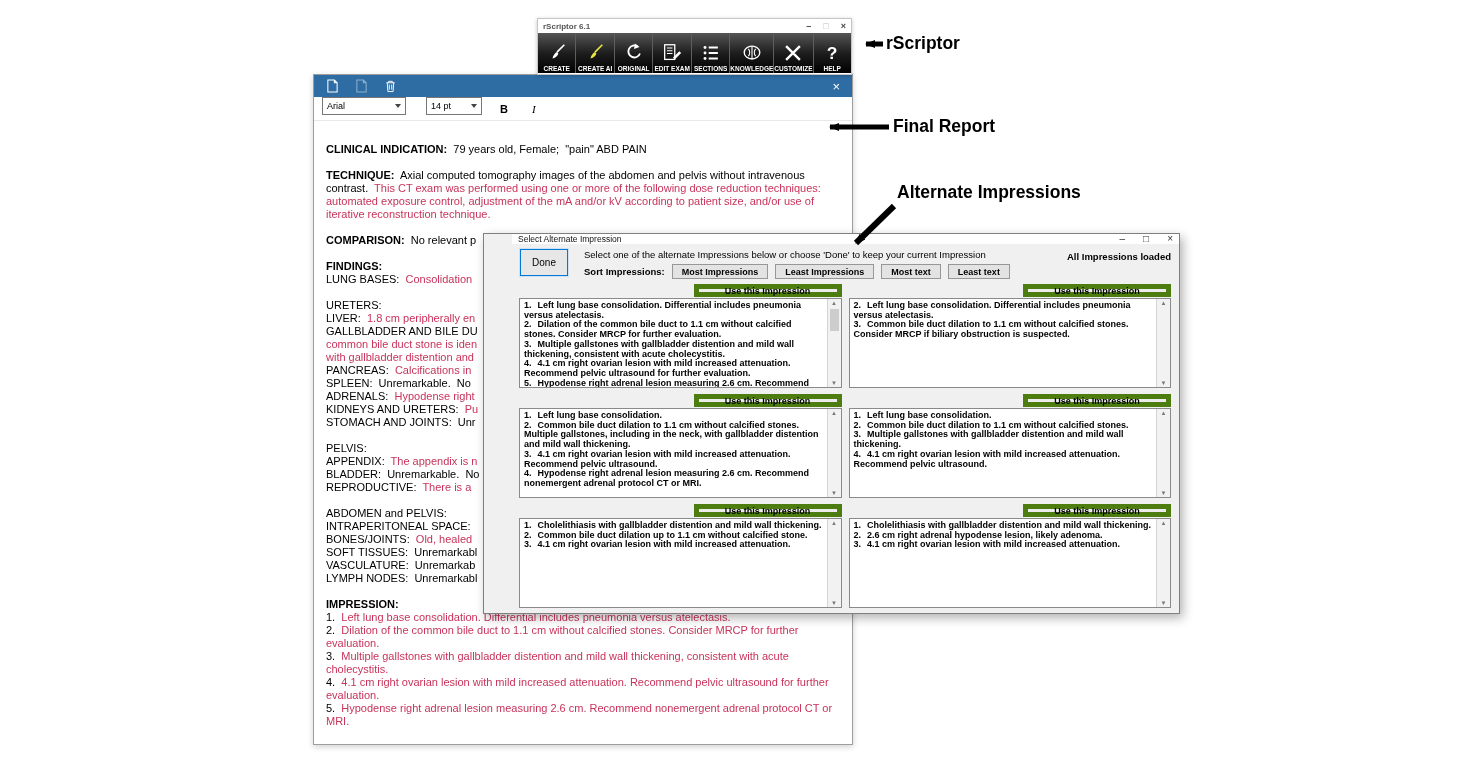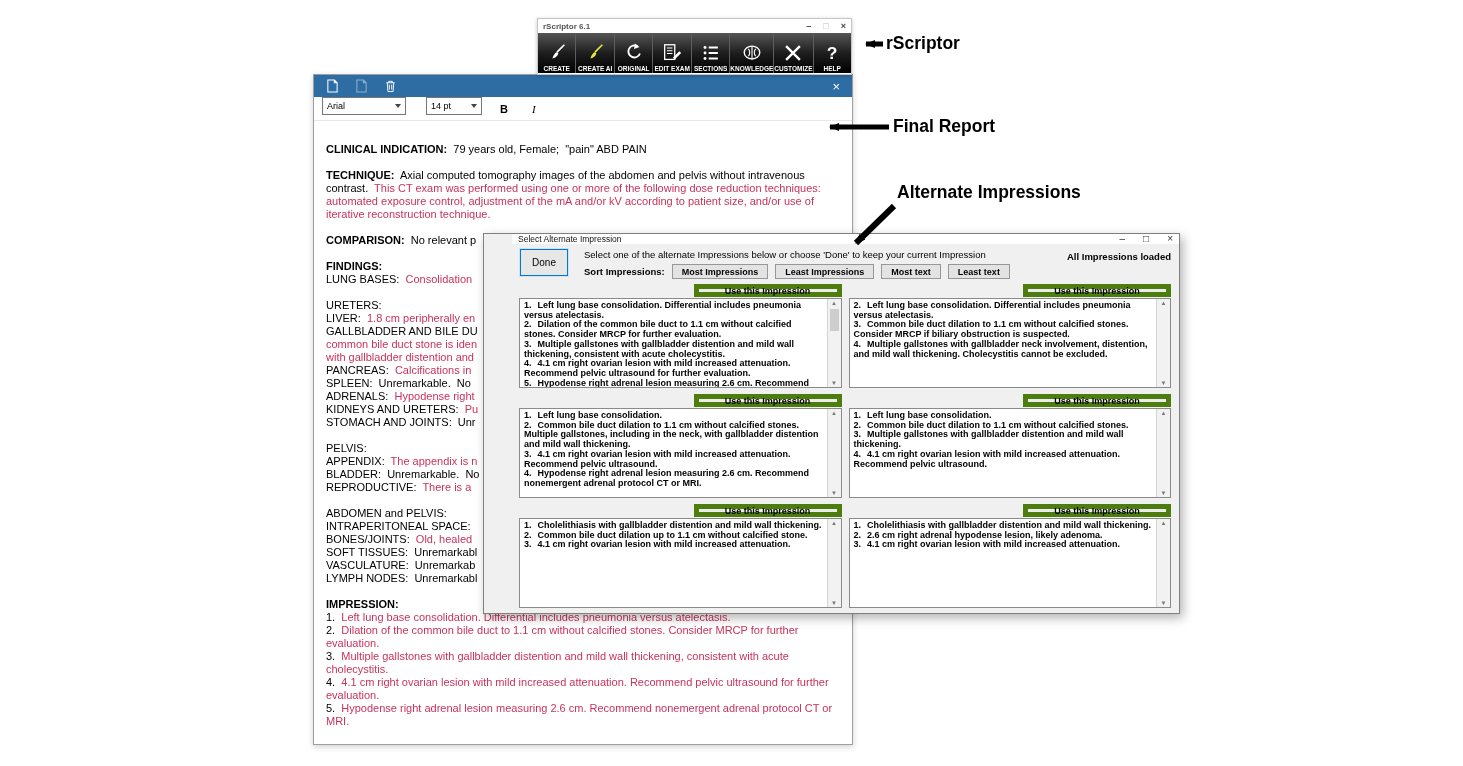--- a/index.html
+++ b/index.html
@@ -279,21 +279,20 @@
 
     <div class="cell">
       <div class="use-row">
           <button class="use-btn">Use this Impression</button>
         </div>
       <div class="panel">
         <div class="panel-text">
 
             <div class="imp-item"><span class="imp-num">2.</span><span>Left lung base consolidation. Differential includes pneumonia versus atelectasis.</span></div>
             <div class="imp-item"><span class="imp-num">3.</span><span>Common bile duct dilation to 1.1 cm without calcified stones. Consider MRCP if biliary obstruction is suspected.</span></div>
-            <div class="imp-item"><span class="imp-num">4.</span><span>Multiple gallstones with gallbladder neck involvement, distention, and mild wall thickening. Cholecystitis cannot be excluded.</span></div>
           </div>
         <div class="sb">
             <span>▲</span>
             <span>▼</span>
           </div>
       </div>
     </div>
 
     <div class="cell">
       <div class="use-row">

